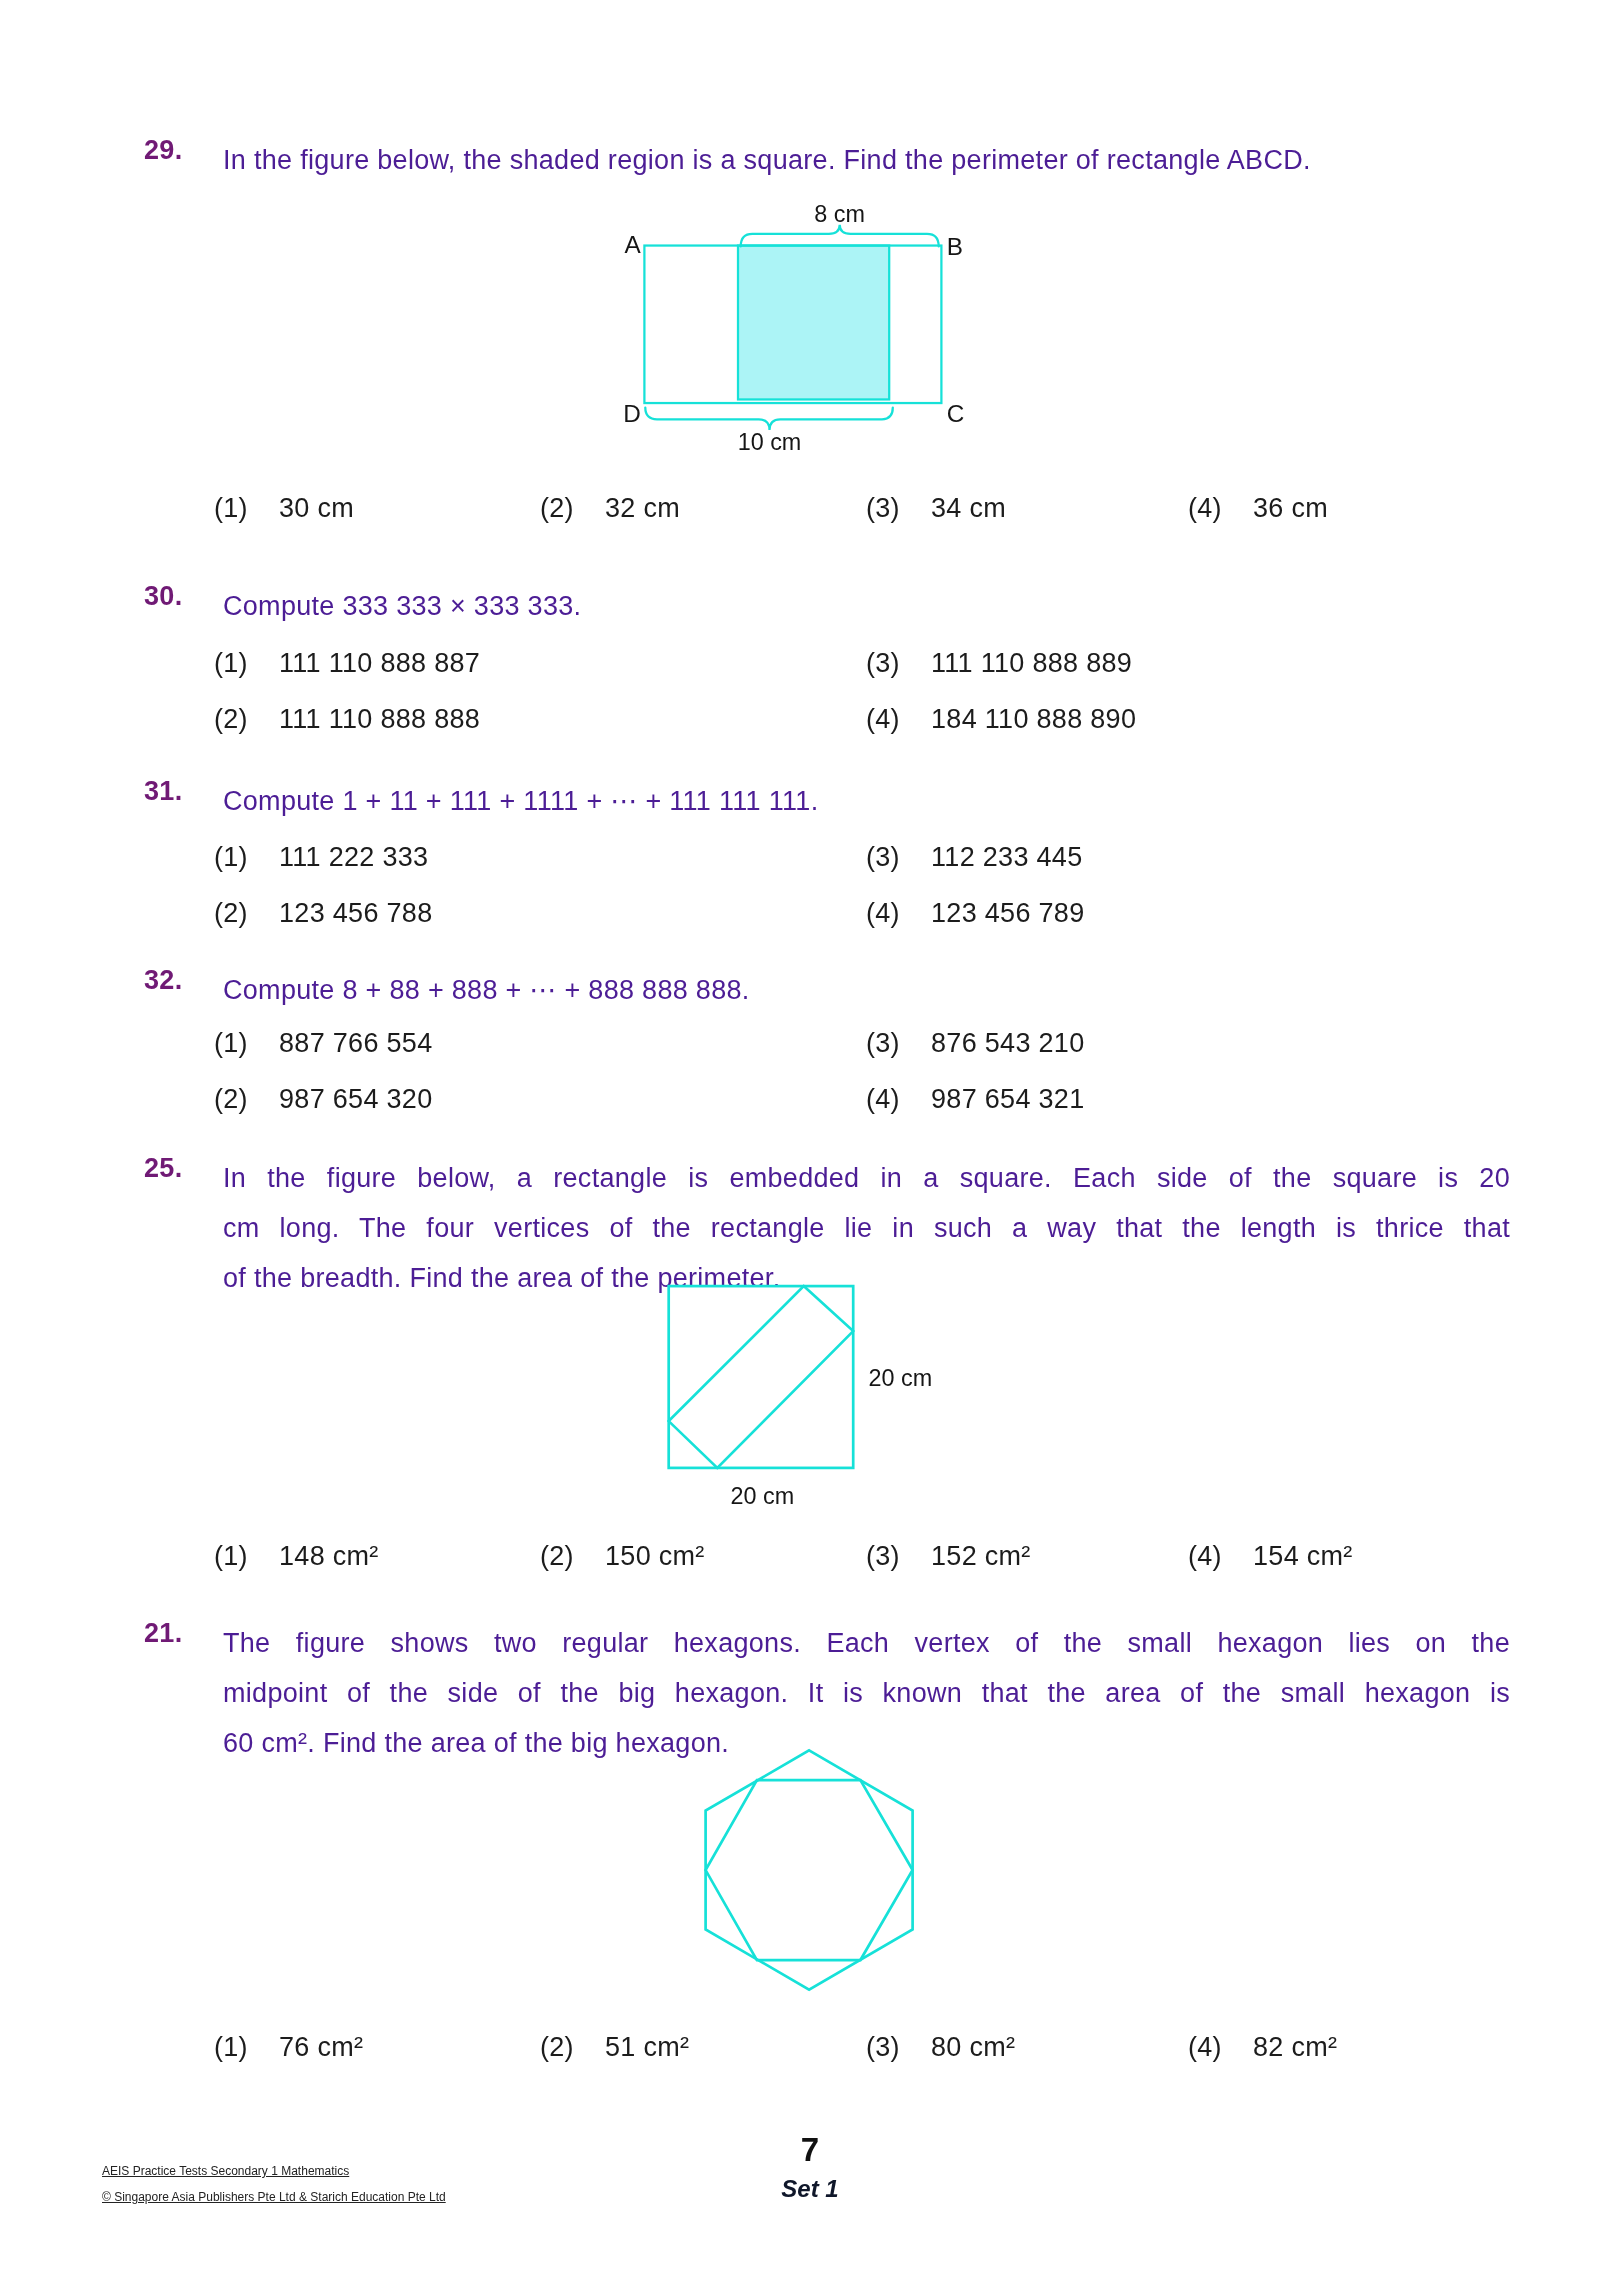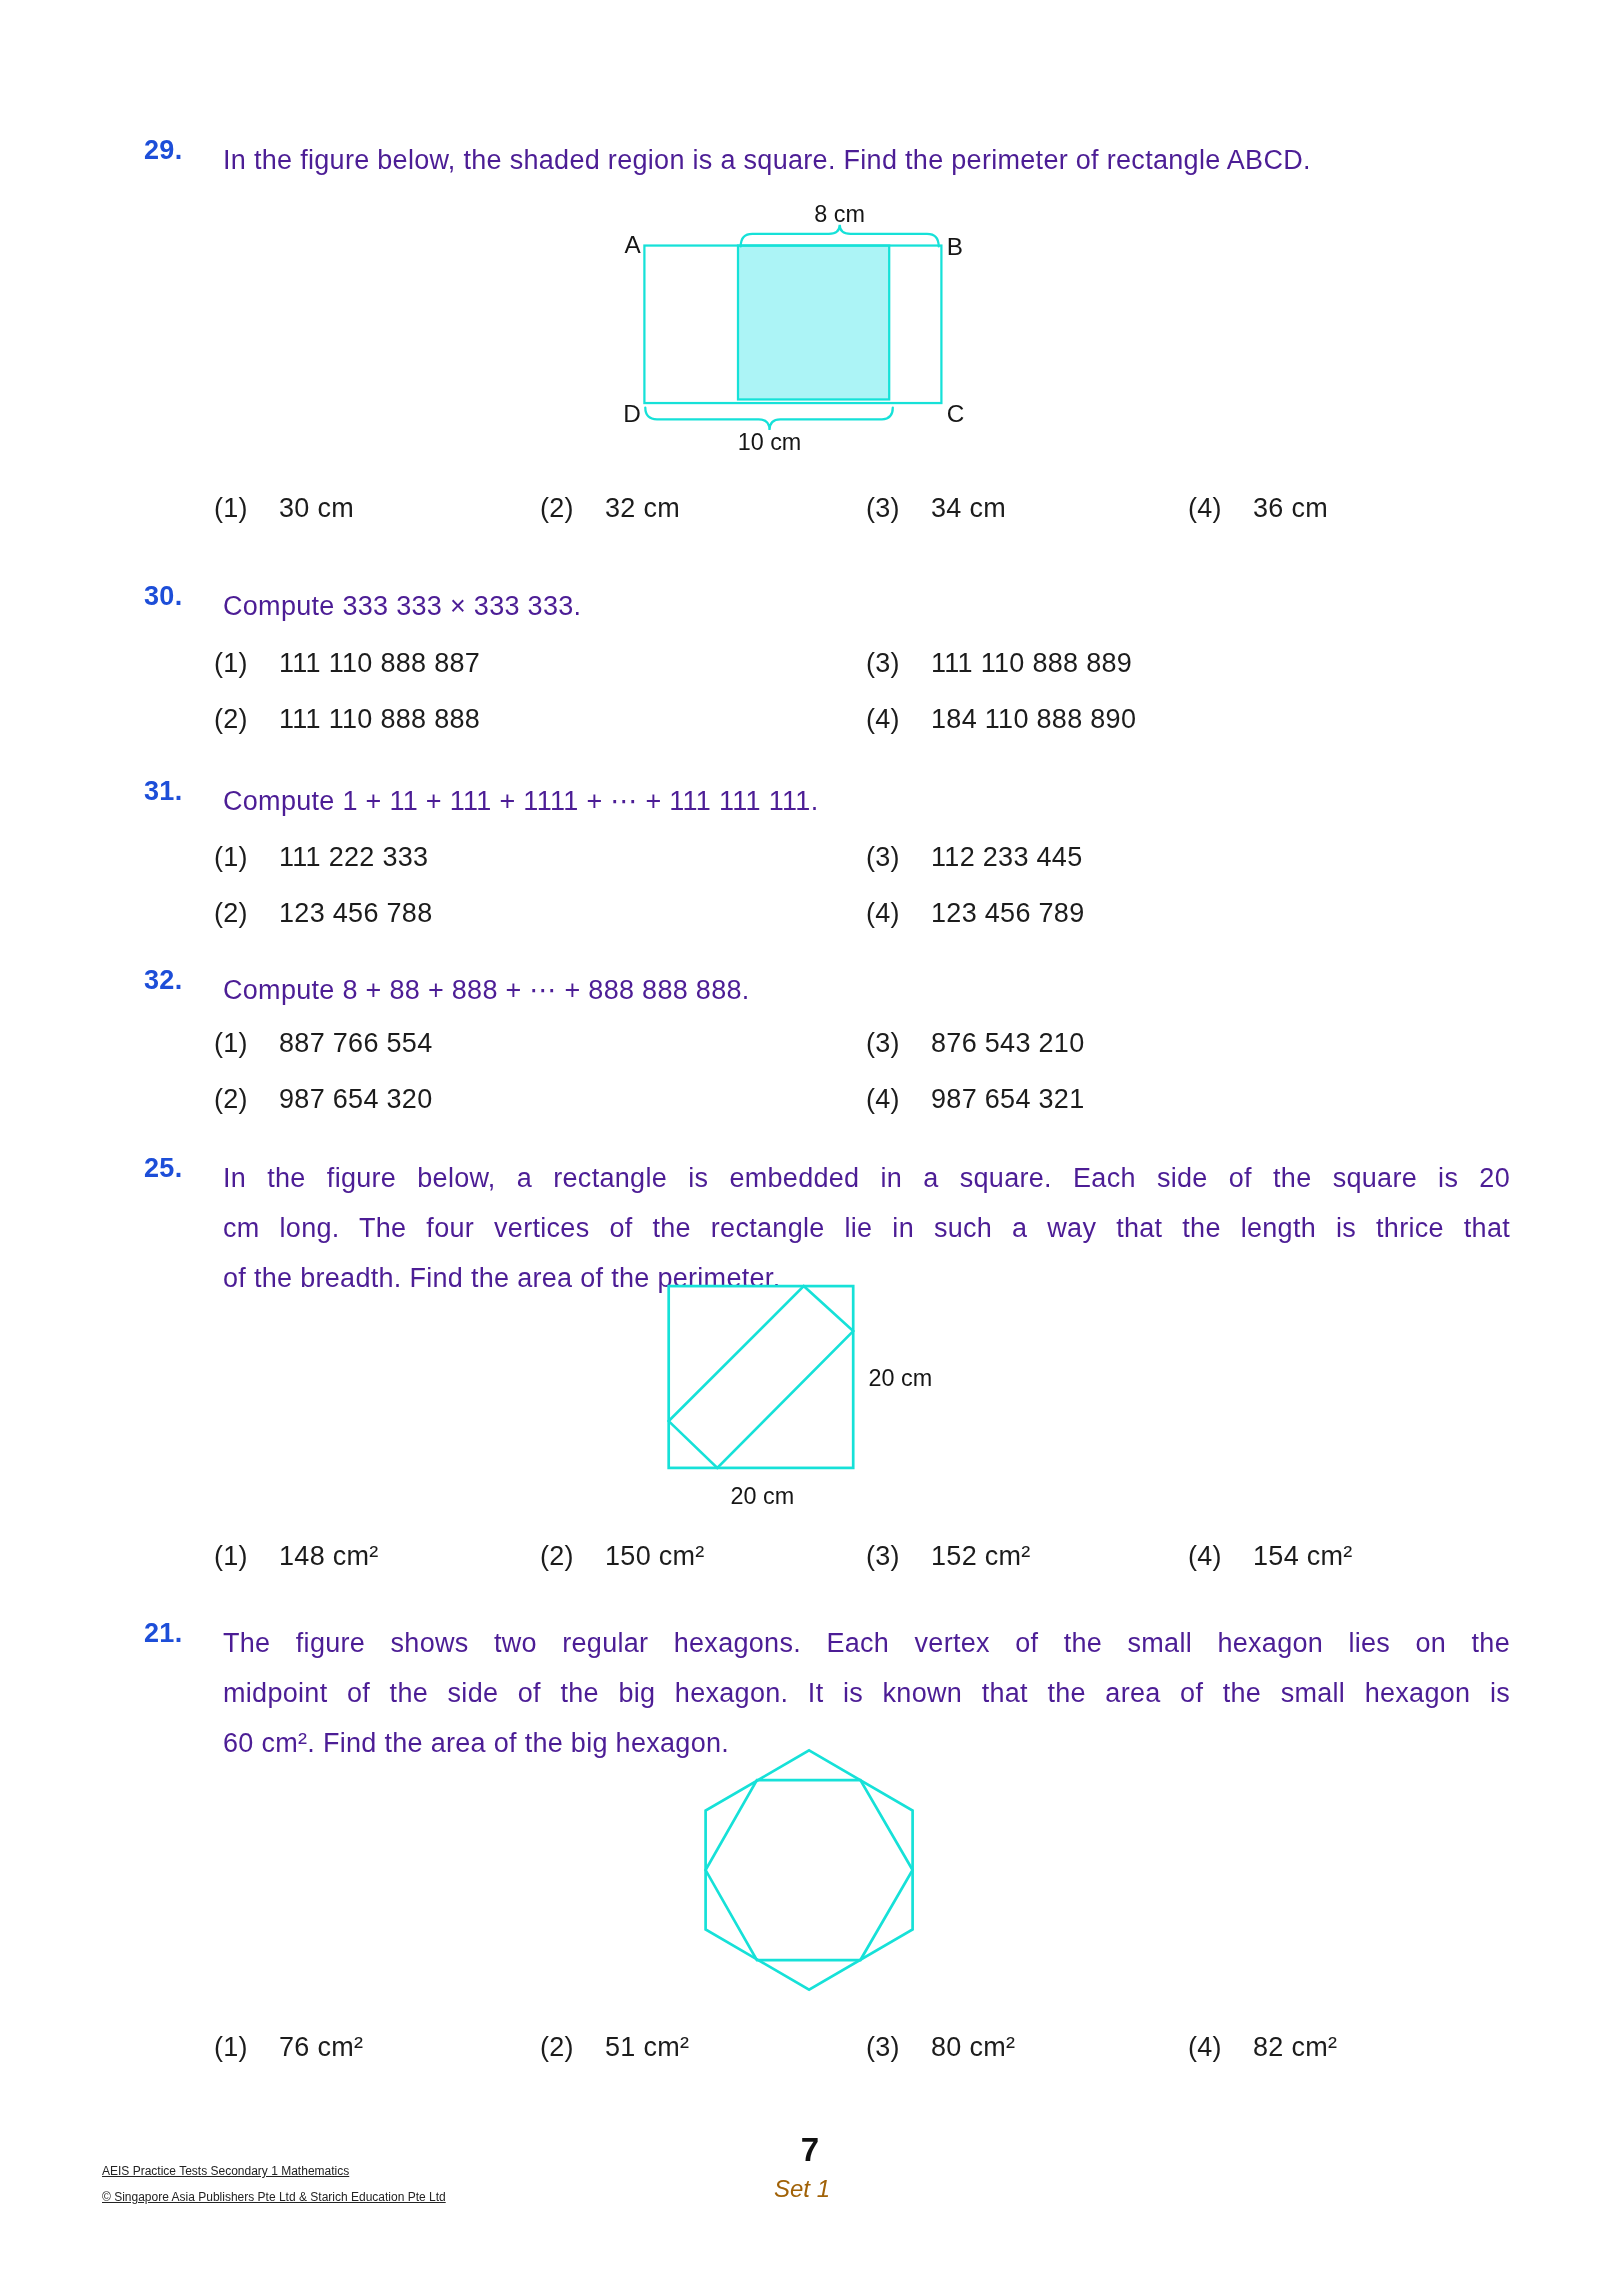--- a/index.html
+++ b/index.html
@@ -4,21 +4,21 @@
 <title>Page</title>
 <style>
   html,body{margin:0;padding:0;background:#e8e8e8;}
   .page{
     position:relative;width:1620px;height:2290px;background:#ffffff;
     font-family:"Liberation Sans","DejaVu Sans",sans-serif;
     color:#1c1c1c;overflow:hidden;margin:0 auto;
   }
   .q-num{
     position:absolute;left:144px;width:72px;
-    font-size:27px;font-weight:bold;color:#1d4ed8;letter-spacing:0.3px;
+    font-size:27px;font-weight:bold;color:#701a75;letter-spacing:0.3px;
   }
   .q-text{
     position:absolute;left:223px;width:1287px;
     font-size:27px;letter-spacing:0.3px;line-height:50px;color:#4c1d95;
   }
   .q-line{white-space:nowrap;}
   .jline{text-align:justify;text-align-last:justify;white-space:normal;}
   .opt-row{position:absolute;left:0;width:1620px;height:36px;}
   .opt{position:absolute;top:0;display:flex;font-size:27px;letter-spacing:0.3px;}
   .opt .lbl{width:47px;margin-right:18px;}
@@ -26,22 +26,22 @@
   .fig{position:absolute;}
   .fig text{font-family:"Liberation Sans","DejaVu Sans",sans-serif;fill:#161616;}
   .footer-left{
     position:absolute;left:102px;top:2158px;font-size:12px;line-height:26px;color:#232323;text-decoration:underline;
   }
   .page-num{
     position:absolute;left:774px;top:2131px;width:72px;text-align:center;
     font-size:33px;font-weight:bold;color:#111;
   }
   .set-label{
-    position:absolute;left:774px;top:2175px;width:72px;text-align:left;
-    font-size:24px;font-style:italic;color:#a16207;
+    position:absolute;left:774px;top:2175px;width:72px;text-align:center;
+    font-size:24px;font-style:italic;color:#0f172a;font-weight:bold;
   }
 </style>
 </head>
 <body>
 
 <div class="page">
 
   <div class="q-num" style="top:135px">29.</div>
   <div class="q-text" style="top:135px">
     <div class="q-line">In the figure below, the shaded region is a square. Find the perimeter of rectangle ABCD.</div>

